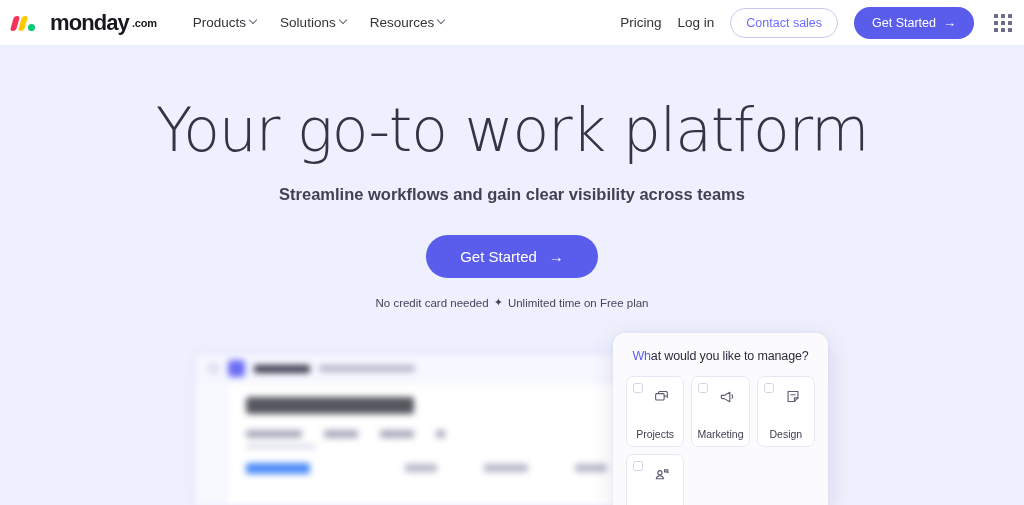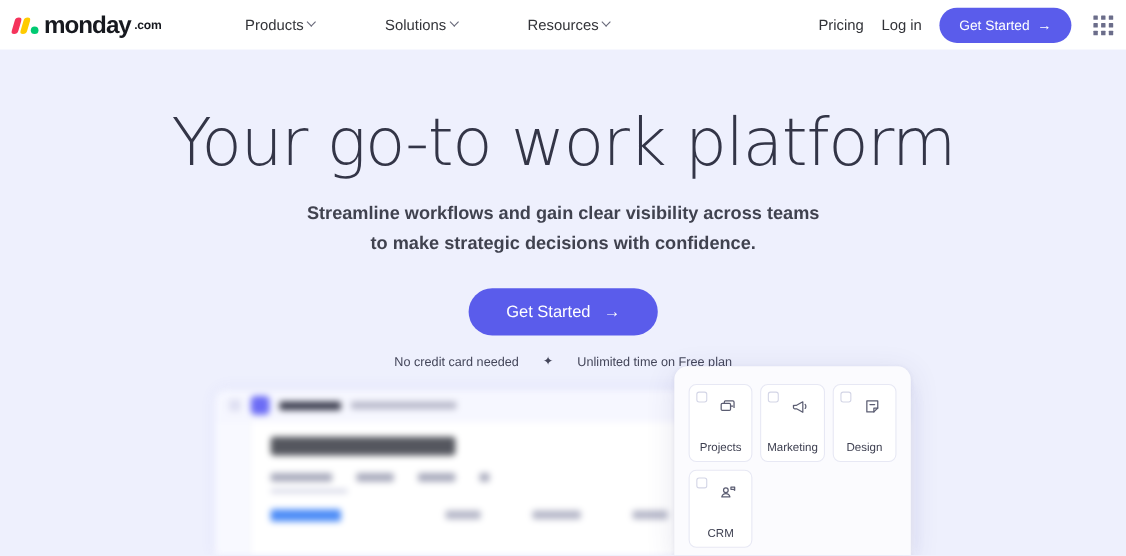--- a/index.html
+++ b/index.html
@@ -23,28 +23,28 @@
   .nav-left { display: flex; align-items: center; padding-left: 12px; }
 
   .logo { display: flex; align-items: center; gap: 2px; cursor: pointer; }
   .logo-mark { display: flex; align-items: flex-end; gap: 1.5px; height: 17px; }
   .slash { width: 6px; height: 15px; border-radius: 3px; transform: skewX(-16deg); }
   .slash.red { background: #f5335b; }
   .slash.yellow { background: #ffcb00; }
   .dot-g { width: 7px; height: 7px; border-radius: 50%; background: #00ca72; margin-left: 1px; margin-bottom: 0px; }
   .logo-word {
     font-size: 22px; font-weight: bold; color: #17191f;
-    letter-spacing: -0.9px; margin-left: 3px; line-height: 1;
+    letter-spacing: -0.9px; margin-left: 13px; line-height: 1;
   }
   .logo-com { font-size: 11px; font-weight: bold; color: #17191f; letter-spacing: -0.2px; margin-left: 1px; }
 
   .nav-links { display: flex; align-items: center; gap: 23px; margin-left: 36px; }
   .nav-link {
     font-size: 13.5px; color: #323338; cursor: pointer;
-    display: flex; align-items: center; gap: 4px; white-space: nowrap; margin-left: 40px;
+    display: flex; align-items: center; gap: 4px; white-space: nowrap;
   }
   .chev { width: 7px; height: 7px; position: relative; top: -2px; }
   .chev::after {
     content: ""; position: absolute; left: 0; top: 0;
     width: 5px; height: 5px;
     border-right: 1.3px solid #676879; border-bottom: 1.3px solid #676879;
     transform: rotate(45deg);
   }
 
   .nav-right {
@@ -85,21 +85,21 @@
   }
   .cta-wrap { margin-top: 27px; display: flex; justify-content: center; }
   .cta {
     background: #5a5ceb; color: #fff; border: none; border-radius: 24px;
     padding: 13px 34px; font-size: 15px; cursor: pointer;
     display: flex; align-items: center; gap: 12px;
   }
   .cta .arw { font-size: 15px; line-height: 1; }
   .fineprint {
     margin-top: 19px; font-size: 11.5px; color: #44465a;
-    display: flex; justify-content: center; align-items: flex-start; gap: 22px;
+    display: flex; justify-content: center; align-items: flex-start; gap: 5px;
   }
   .sparkle { color: #44465a; font-size: 11px; line-height: 1; }
 
   
   .mockup {
     position: absolute; left: 196px; top: 355px;
     width: 632px; height: 150px;
     background: #ffffff;
     border-radius: 9px 9px 0 0;
     box-shadow: 0 -1px 14px rgba(90,92,235,0.07);
@@ -196,20 +196,21 @@
         <div class="nav-link">
           <span>Resources</span>
           <span class="chev"></span>
         </div>
       </div>
     </div>
 
     <div class="nav-right">
       <div class="nav-plain">Pricing</div>
       <div class="nav-plain">Log in</div>
+      <button class="btn-outline">Contact sales</button>
       <button class="btn-primary">
         <span>Get Started</span>
         <span class="arw">→</span>
       </button>
       <div class="grid-icon">
         <i></i>
           <i></i>
           <i></i>
           <i></i>
           <i></i>
@@ -218,21 +219,20 @@
           <i></i>
           <i></i>
       </div>
     </div>
   </div>
 
   <div class="hero">
     <h1 class="headline">Your go-to work platform</h1>
     <div class="subhead">
       <div>Streamline workflows and gain clear visibility across teams</div>
-      <div>to make strategic decisions with confidence.</div>
     </div>
     <div class="cta-wrap">
       <button class="cta">
         <span>Get Started</span>
         <span class="arw">→</span>
       </button>
     </div>
     <div class="fineprint">
       <span>No credit card needed</span>
       <span class="sparkle">✦</span>
@@ -265,20 +265,23 @@
             <div class="mk-col w2"></div>
             <div class="mk-col"></div>
             <div class="mk-col w2"></div>
           </div>
         </div>
       </div>
     </div>
   </div>
 
   <div class="modal">
+    <div class="modal-title">
+      <span class="hl">Wh</span><span>at would you like to manage?</span>
+    </div>
 
     <div class="tile-grid">
 
       <div class="tile">
         <span class="tile-cb"></span>
         <span class="tile-ico">
           <svg viewBox="0 0 24 24" fill="none" stroke="currentColor" stroke-width="1.6" stroke-linejoin="round">
             <rect x="3" y="8" width="12" height="9" rx="1.5"></rect>
             <path d="M7 8V6.5A1.5 1.5 0 0 1 8.5 5H18a1.5 1.5 0 0 1 1.5 1.5V14"></path>
             <path d="M15 11.5h3.5"></path>

